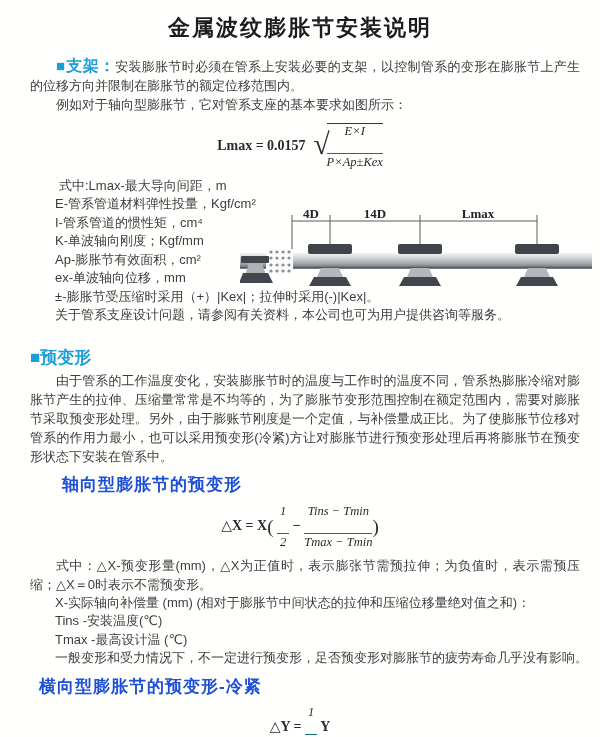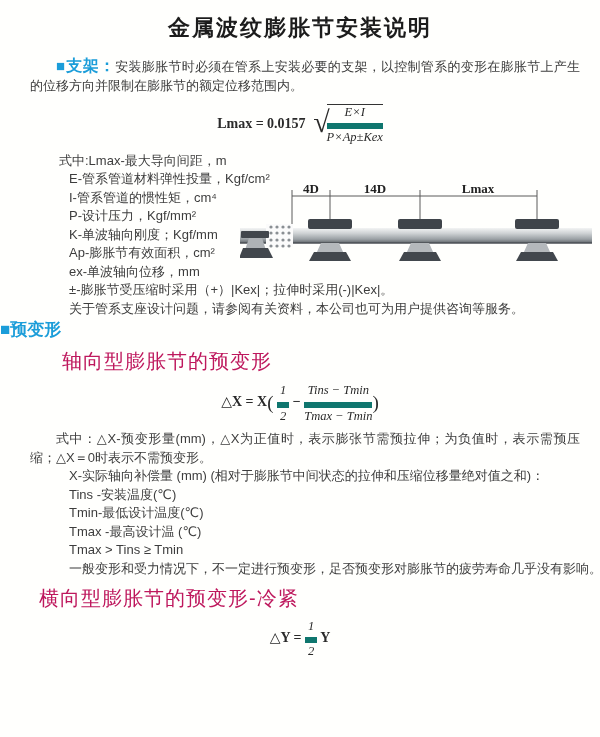--- a/index.html
+++ b/index.html
@@ -8,62 +8,62 @@
     width:600px; height:737px; background:#fffffd; overflow:hidden; position:relative;
     font-family:"Liberation Sans","DejaVu Sans",sans-serif; color:#3d3d3d;
   }
   .title { text-align:center; font-size:22px; font-weight:bold; color:#1c1c1c;
            padding-top:13px; letter-spacing:2px; }
   .para { font-size:13px; line-height:19px; padding:0 20px 0 30px;
           text-indent:26px; text-align:justify; }
   .p-intro { margin-top:13px; }
   .sec-head { font-size:16px; font-weight:bold; color:#1b9dd9; }
   .sec-head .bullet { font-size:15px; margin-right:1px; }
-  .sec-title { font-size:17px; font-weight:bold; color:#1b9dd9; margin-top:0; }
-  .sub-title { font-size:20px; font-weight:normal; color:#be185d; padding-left:62px; margin-top:7px; letter-spacing:1px; }
+  .sec-title { font-size:17px; font-weight:bold; color:#1b9dd9; padding-left:30px; margin-top:21px; }
+  .sub-title { font-size:17px; font-weight:bold; color:#1d4ed8; padding-left:62px; margin-top:7px; letter-spacing:1px; }
   .sub-title.l2 { padding-left:39px; }
   .formula { text-align:center; font-family:"Liberation Serif","DejaVu Serif",serif;
              font-size:14px; font-weight:bold; color:#2a2a2a; }
   .formula-1 { margin:9px 16px 7px; }
   .formula-2 { margin:8px 0 6px; }
   .formula-3 { margin:7px 0 5px; }
   .frac { display:inline-block; vertical-align:middle; text-align:center;
           line-height:1.15; font-size:12.5px; font-weight:normal; font-style:italic; }
-  .frac .fn { display:block; border-bottom:6px solid #0f766e; padding:0 3px 4px; }
+  .frac .fn { display:block; border-bottom:1px solid #0f766e; padding:0 3px 15px; }
   .frac .fd { display:block; padding-top:1px; }
   .sqrt { font-size:30px; font-weight:normal; vertical-align:middle; line-height:0;
           position:relative; top:-2px; margin:0 -3px 0 4px; }
   .radicand { border-top:1px solid #333; }
   .paren { font-size:19px; font-weight:normal; vertical-align:middle; }
   .defs-wrap { position:relative; margin-top:5px; }
-  .def-line { font-size:13px; line-height:18.5px; padding-left:69px; white-space:nowrap; }
+  .def-line { font-size:13px; line-height:18.5px; padding-left:55px; white-space:nowrap; }
   .def-line.first { padding-left:30px;margin-left:29px; }
   .diagram { position:absolute; right:2px; top:30px; width:358px; height:100px; }
   .lines .def-line { line-height:18.5px; }
   svg text { font-family:"Liberation Serif","DejaVu Serif",serif; font-weight:bold; fill:#222; }
 </style>
 </head>
 <body>
 
 <div class="page">
 
   <h1 class="title">金属波纹膨胀节安装说明</h1>
 
   <p class="para p-intro"><span class="sec-head"><span class="bullet">■</span><span>支架：</span></span><span>安装膨胀节时必须在管系上安装必要的支架，以控制管系的变形在膨胀节上产生的位移方向并限制在膨胀节的额定位移范围内。</span></p>
+  <p class="para">例如对于轴向型膨胀节，它对管系支座的基本要求如图所示：</p>
 
   <div class="formula formula-1">
     <span>Lmax = 0.0157</span>
     <span class="sqrt">√</span><span class="frac radicand"><span class="fn">E×I</span><span class="fd">P×Ap±Kex</span></span>
   </div>
 
   <div class="defs-wrap">
     <div class="def-line first">式中:Lmax-最大导向间距，m</div>
     <div class="def-line">E-管系管道材料弹性投量，Kgf/cm²</div>
     <div class="def-line">I-管系管道的惯性矩，cm⁴</div>
-    <div class="def-line">P-设计压力，Kgf/mm²</div>
     <div class="def-line">K-单波轴向刚度；Kgf/mm</div>
     <div class="def-line">Ap-膨胀节有效面积，cm²</div>
     <div class="def-line">ex-单波轴向位移，mm</div>
     <div class="def-line">±-膨胀节受压缩时采用（+）|Kex|；拉伸时采用(-)|Kex|。</div>
     <div class="def-line">关于管系支座设计问题，请参阅有关资料，本公司也可为用户提供咨询等服务。</div>
 
     <svg class="diagram" viewBox="0 0 358 100">
       <defs>
         <linearGradient id="pg" x1="0" y1="0" x2="0" y2="1">
           <stop offset="0" stop-color="#f3f4f4"></stop>
@@ -127,37 +127,36 @@
       </g>
       <g>
         <rect x="275" y="37" width="44" height="10" rx="2" fill="#3f444a"></rect>
         <polygon points="288,61 306,61 311,72 283,72" fill="#b4b8bc"></polygon>
         <polygon points="281,70 313,70 318,79 276,79" fill="#42474d"></polygon>
       </g>
     </svg>
   </div>
 
   <div class="sec-title"><span class="bullet">■</span><span>预变形</span></div>
+  <p class="para" style="margin-top:2px;">由于管系的工作温度变化，安装膨胀节时的温度与工作时的温度不同，管系热膨胀冷缩对膨胀节产生的拉伸、压缩量常常是不均等的，为了膨胀节变形范围控制在额定范围内，需要对膨胀节采取预变形处理。另外，由于膨账节刚度是一个定值，与补偿量成正比。为了使膨胀节位移对管系的作用力最小，也可以采用预变形(冷紧)方让对膨胀节进行预变形处理后再将膨胀节在预变形状态下安装在管系中。</p>
 
   <div class="sub-title">轴向型膨胀节的预变形</div>
 
   <div class="formula formula-2">
     <span>△X = X</span><span class="paren">(</span>
     <span class="frac"><span class="fn">1</span><span class="fd">2</span></span>
     <span>−</span>
     <span class="frac"><span class="fn">Tins − Tmin</span><span class="fd">Tmax − Tmin</span></span><span class="paren">)</span>
   </div>
 
   <p class="para">式中：△X-预变形量(mm)，△X为正值时，表示膨张节需预拉伸；为负值时，表示需预压缩；△X＝0时表示不需预变形。</p>
   <div class="lines">
     <div class="def-line">X-实际轴向补偿量 (mm) (相对于膨胀节中间状态的拉伸和压缩位移量绝对值之和)：</div>
     <div class="def-line">Tins -安装温度(℃)</div>
-    <div class="def-line">Tmin-最低设计温度(℃)</div>
     <div class="def-line">Tmax -最高设计温 (℃)</div>
-    <div class="def-line">Tmax &gt; Tins ≥ Tmin</div>
     <div class="def-line">一般变形和受力情况下，不一定进行预变形，足否预变形对膨胀节的疲劳寿命几乎没有影响。</div>
   </div>
 
   <div class="sub-title l2">横向型膨胀节的预变形-冷紧</div>
 
   <div class="formula formula-3">
     <span>△Y =</span>
     <span class="frac"><span class="fn">1</span><span class="fd">2</span></span>
     <span>Y</span>
   </div>

